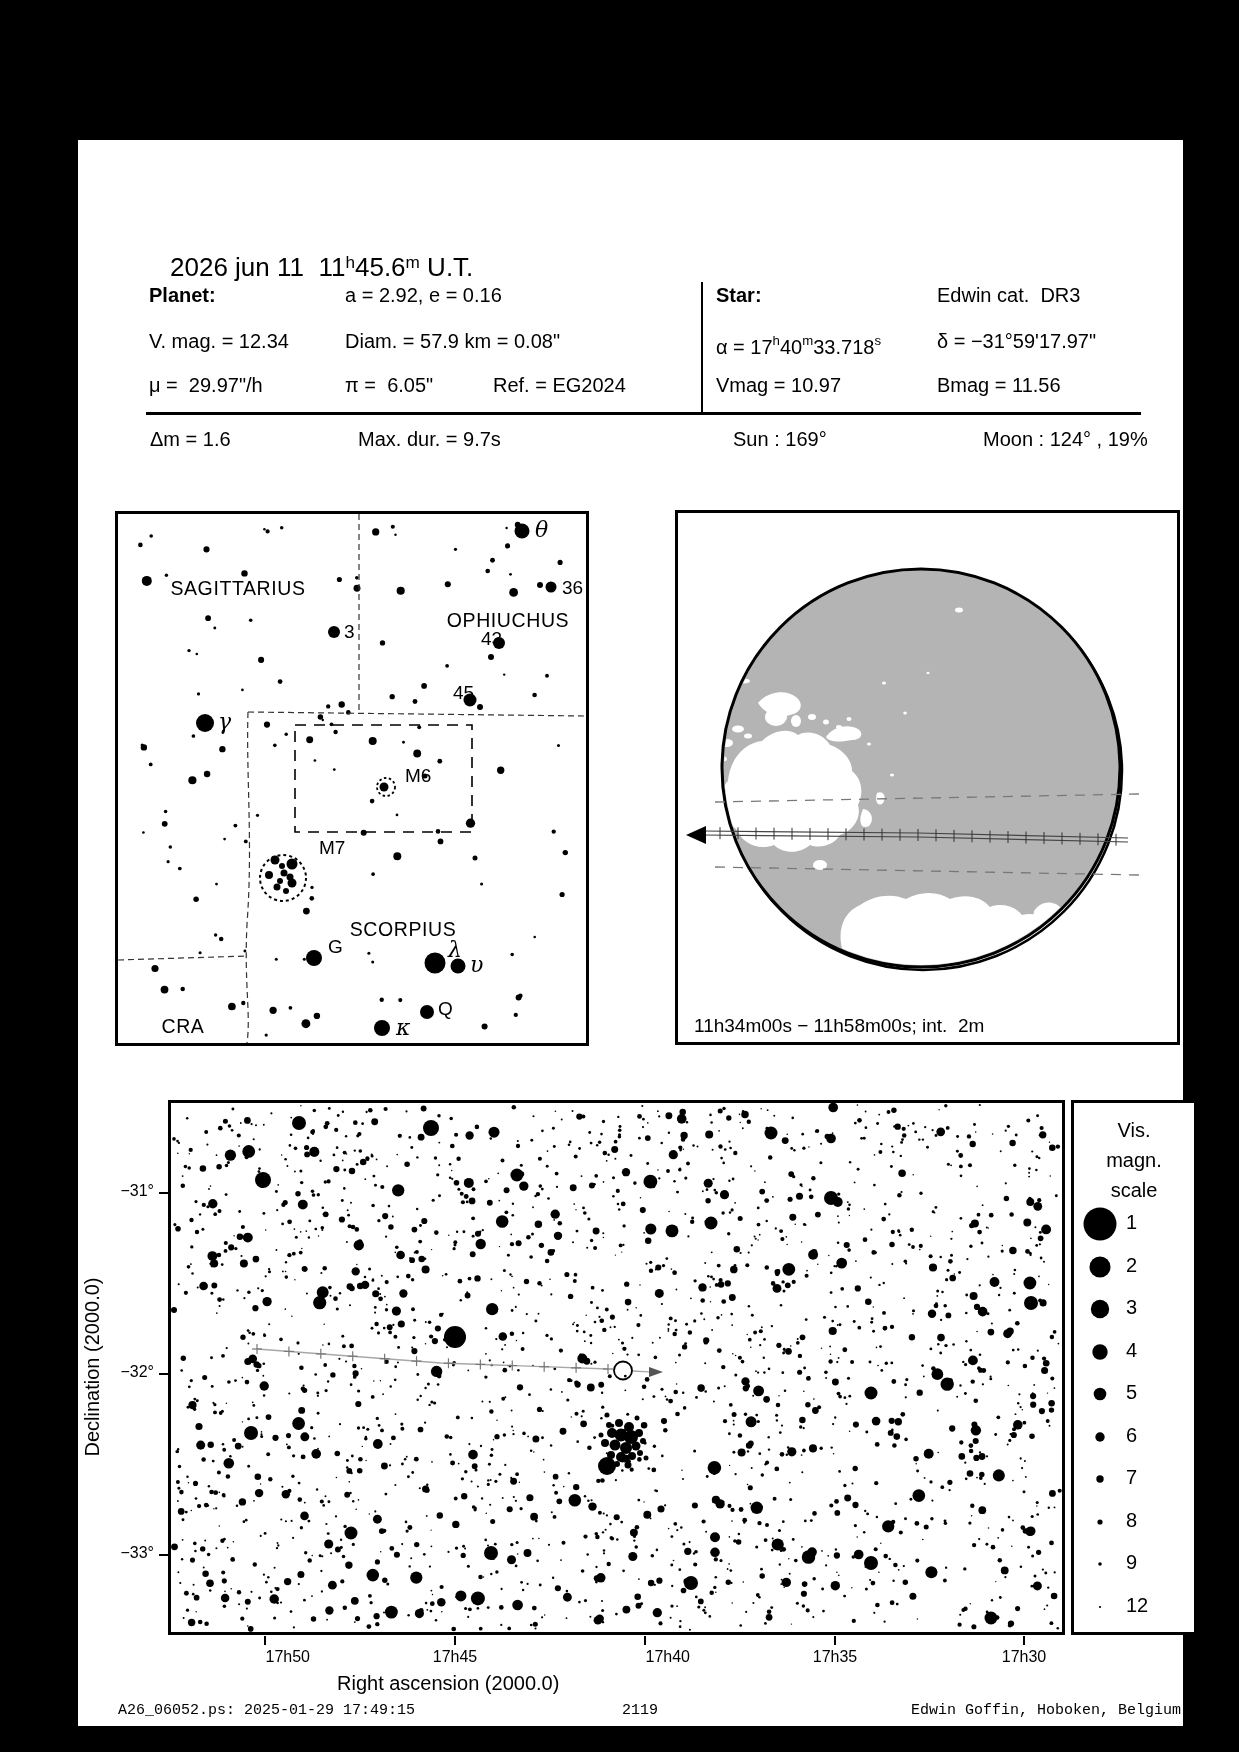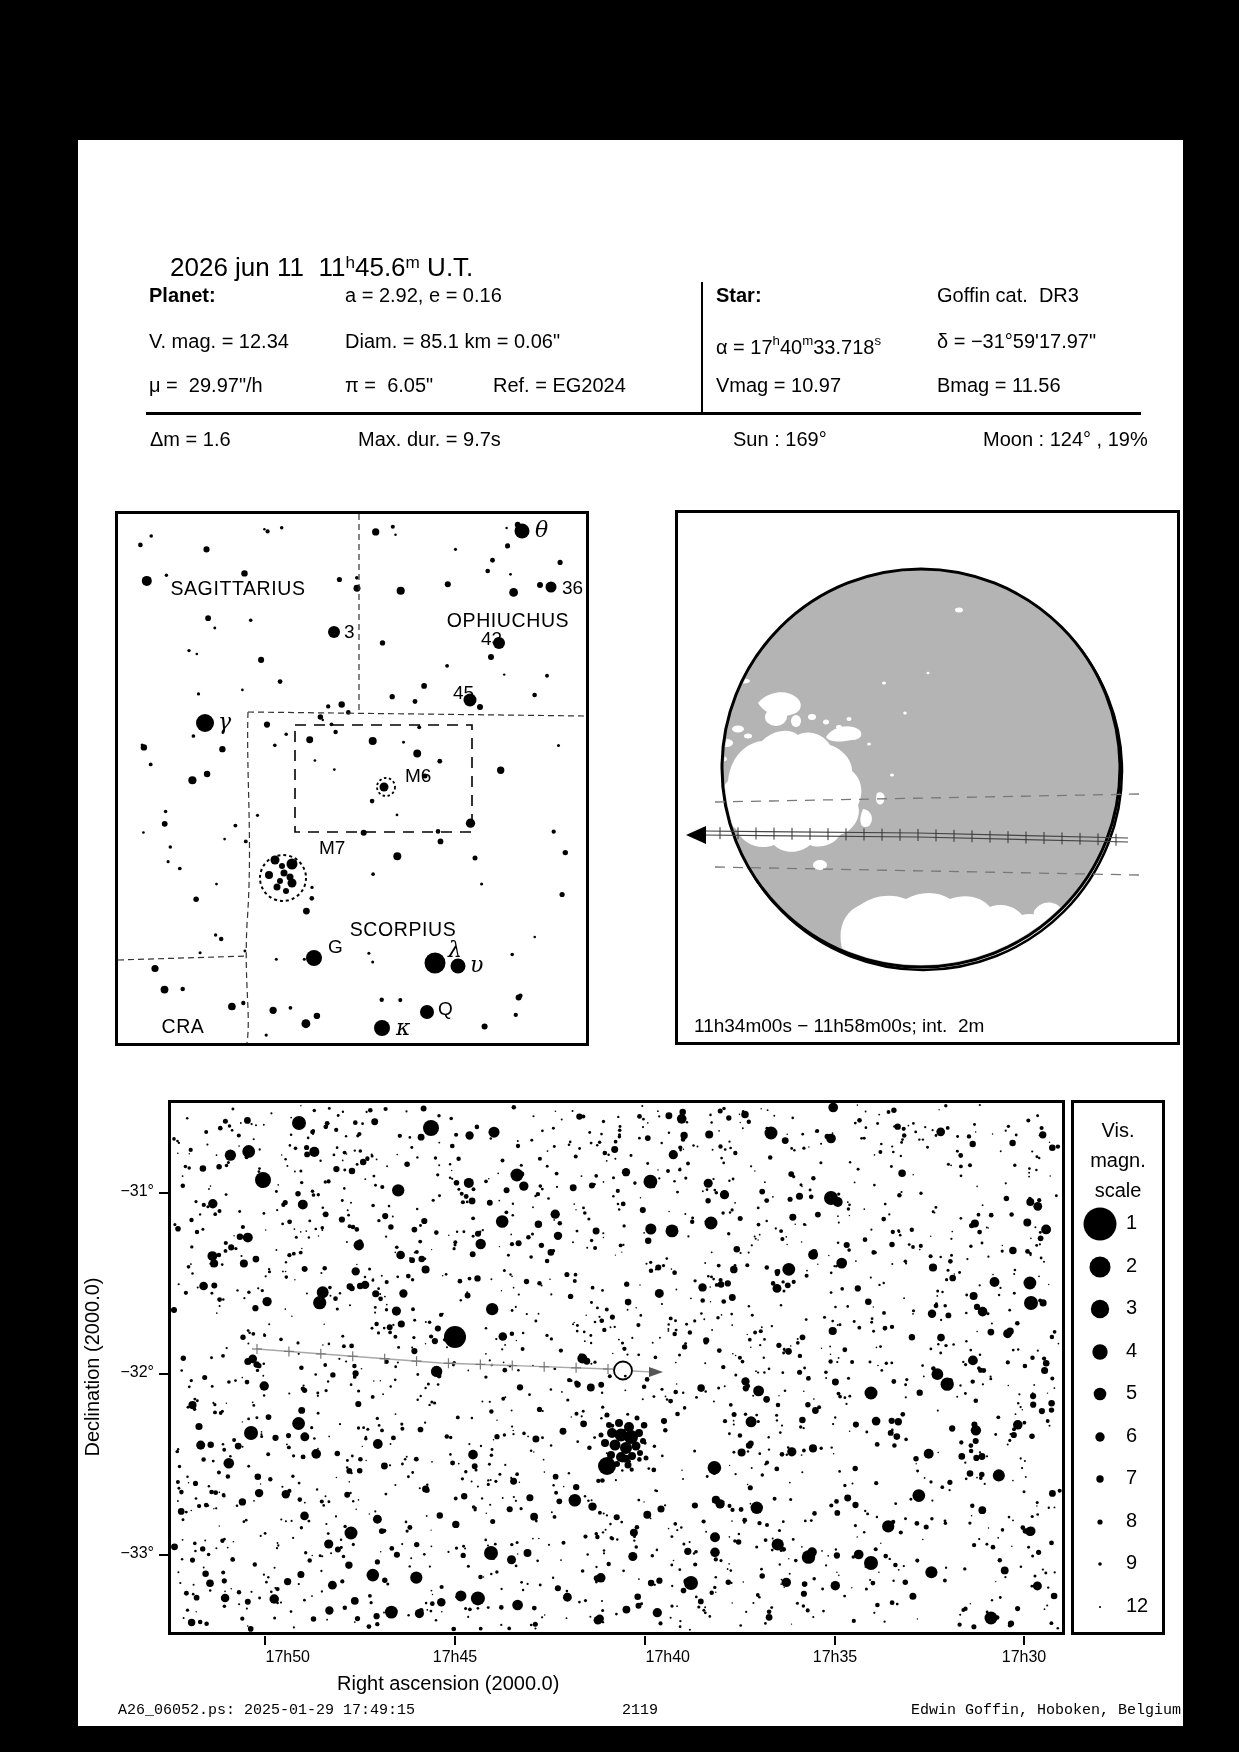--- a/index.html
+++ b/index.html
@@ -10,21 +10,21 @@
   .b{font-weight:bold;}
   .title{position:absolute;left:66px;top:58px;font-size:34px;font-weight:bold;white-space:pre;letter-spacing:.3px;}
   .subtitle{position:absolute;left:92px;top:112px;font-size:26px;white-space:pre;}
   .sup{font-size:66%;vertical-align:40%;}
   .vdiv{position:absolute;left:623px;top:142px;width:2px;height:132px;background:#000;}
   .hrule{position:absolute;left:68px;top:272px;width:995px;height:3px;background:#000;}
   .box{position:absolute;border:3px solid #000;box-sizing:content-box;background:#fff;}
   .finderbox{left:37px;top:371px;width:468px;height:529px;}
   .globebox{left:597px;top:370px;width:499px;height:529px;}
   .chartbox{left:90px;top:960px;width:891px;height:529px;}
-  .legendbox{left:993px;top:960px;width:88px;height:529px;}
+  .legendbox{left:993px;top:960px;width:88px;height:529px;padding-left:32px;}
   .caption{position:absolute;left:16px;bottom:5px;font-size:19px;white-space:pre;}
   .ylabel{position:absolute;left:14px;top:1227px;transform:translate(-50%,-50%) rotate(-90deg);
           font-size:20px;white-space:nowrap;}
   .xlabel{position:absolute;left:259px;top:1532px;width:560px;text-align:left;font-size:20px;}
   .legtitle{position:absolute;top:12px;left:0;width:100%;text-align:center;font-size:20px;line-height:30px;}
   .legrow{position:absolute;left:0;width:88px;height:34px;}
   .legrow svg{position:absolute;left:0;top:0;}
   .legnum{position:absolute;left:52px;top:4px;font-size:20px;}
   .tickline{position:absolute;background:#000;}
   .ticklabel{position:absolute;font-size:16px;white-space:pre;}
@@ -35,27 +35,27 @@
 <body>
 
 <div class="page">
 
 
   <div class="subtitle"><span>2026 jun 11  11</span><span class="sup">h</span><span>45.6</span><span class="sup">m</span><span> U.T.</span></div>
 
   <div class="t b" style="left:71px;top:144px">Planet:</div>
   <div class="t" style="left:267px;top:144px">a = 2.92, e = 0.16</div>
   <div class="t" style="left:71px;top:190px">V. mag. = 12.34</div>
-  <div class="t" style="left:267px;top:190px">Diam. = 85.1 km = 0.06"</div>
+  <div class="t" style="left:267px;top:190px">Diam. = 57.9 km = 0.08"</div>
   <div class="t" style="left:71px;top:234px">μ =  29.97"/h</div>
   <div class="t" style="left:267px;top:234px">π =  6.05"</div>
   <div class="t" style="left:415px;top:234px">Ref. = EG2024</div>
 
   <div class="t b" style="left:638px;top:144px">Star:</div>
-  <div class="t" style="left:859px;top:144px">Goffin cat.  DR3</div>
+  <div class="t" style="left:859px;top:144px">Edwin cat.  DR3</div>
   <div class="t" style="left:638px;top:190px"><span>α = 17</span><span class="sup">h</span><span>40</span><span class="sup">m</span><span>33.718</span><span class="sup">s</span></div>
   <div class="t" style="left:859px;top:190px">δ = −31°59'17.97"</div>
   <div class="t" style="left:638px;top:234px">Vmag = 10.97</div>
   <div class="t" style="left:859px;top:234px">Bmag = 11.56</div>
 
   <div class="vdiv"></div>
   <div class="hrule"></div>
 
   <div class="t" style="left:72px;top:288px">Δm = 1.6</div>
   <div class="t" style="left:280px;top:288px">Max. dur. = 9.7s</div>

